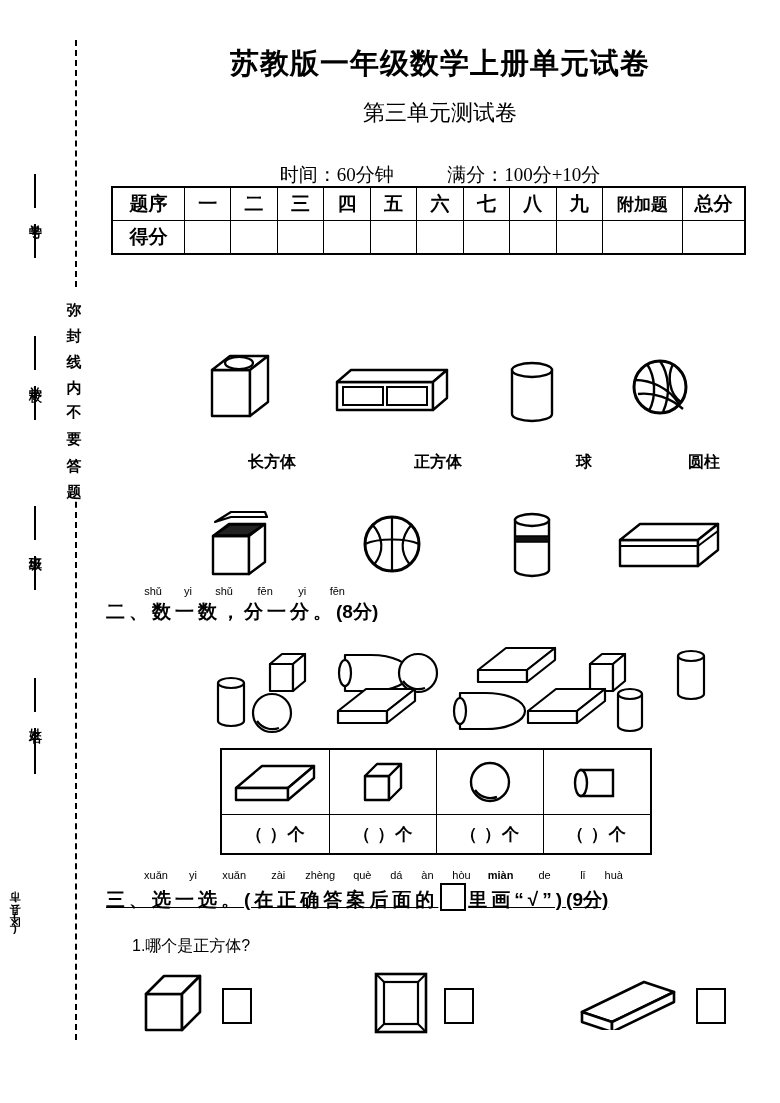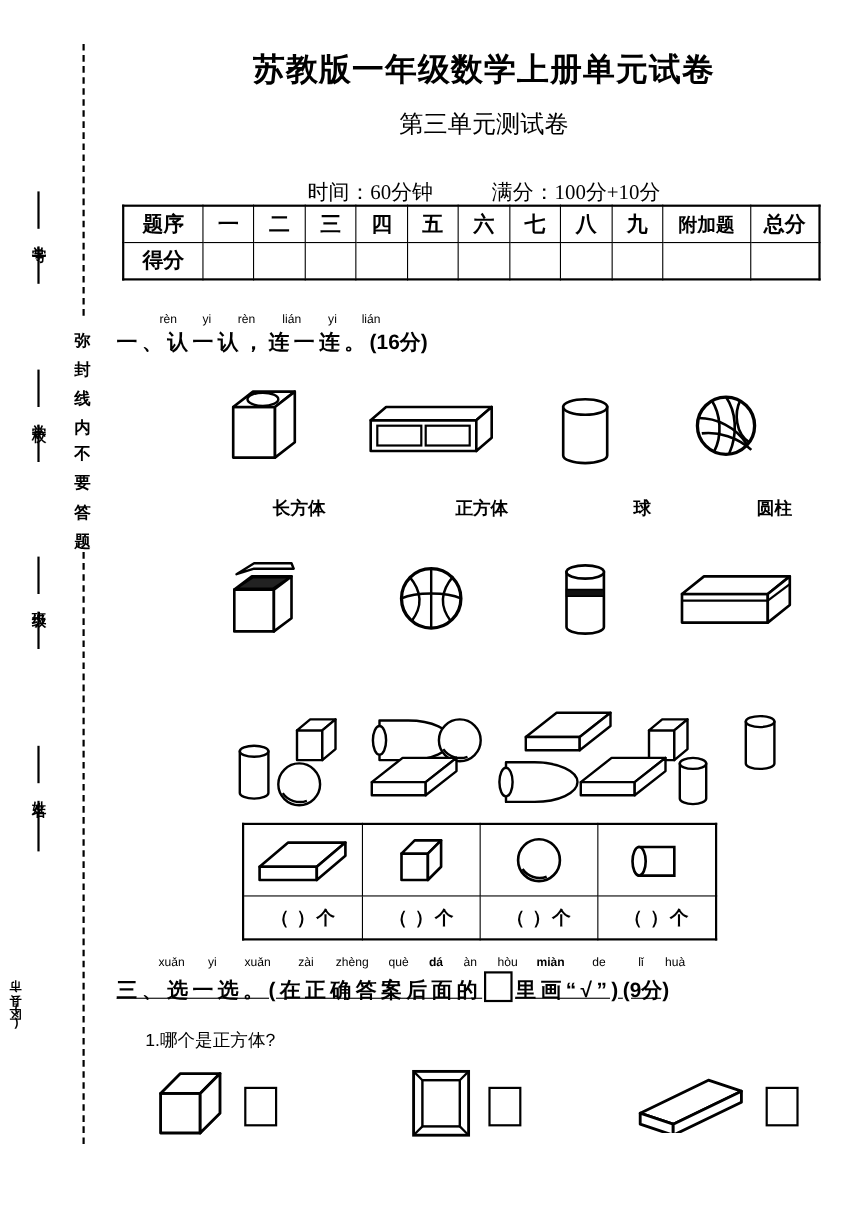--- a/index.html
+++ b/index.html
@@ -301,33 +301,20 @@
       <td></td>
       <td></td>
       <td></td>
       <td></td>
       <td></td>
       <td></td>
     </tr>
   </tbody>
     </table>
 
-  <div class="q-block" style="top:284px;">
-    <div class="pinyin-line" style="padding-left:36px;">
-      <span style="width:34px;">rèn</span>
-      <span style="width:30px;">yi</span>
-      <span style="width:36px;">rèn</span>
-      <span style="width:40px;">lián</span>
-      <span style="width:28px;">yi</span>
-      <span style="width:36px;">lián</span>
-    </div>
-    <div class="q-title" style="padding-left:6px;">
-      <span class="sp">一、认一认，连一连。</span><span>(16分)</span>
-    </div>
-  </div>
 
   <div class="shape-row" style="top:346px; height:96px;">
 
     <div class="cell" style="left:86px; top:2px; width:110px;">
       <svg width="74" height="76" viewBox="0 0 74 76" style="margin:0 auto;">
         <g fill="#fff" stroke="#000" stroke-width="2.4" stroke-linejoin="round">
           <path d="M8 22 L8 68 L46 68 L46 22 Z"></path>
           <path d="M8 22 L26 8 L64 8 L46 22 Z"></path>
           <path d="M46 22 L64 8 L64 54 L46 68 Z"></path>
         </g>
@@ -415,20 +402,33 @@
           <path d="M4 20 L4 46 L82 46 L82 20 Z"></path>
           <path d="M4 20 L24 4 L102 4 L82 20 Z"></path>
           <path d="M82 20 L102 4 L102 30 L82 46 Z"></path>
         </g>
         <path d="M4 26 L82 26" stroke="#000" stroke-width="2"></path>
         <path d="M82 26 L102 11" stroke="#000" stroke-width="2"></path>
       </svg>
     </div>
   </div>
 
+  <div class="q-block" style="top:584px;">
+    <div class="pinyin-line" style="padding-left:36px;">
+      <span style="width:34px;">shǔ</span>
+      <span style="width:30px;">yi</span>
+      <span style="width:36px;">shǔ</span>
+      <span style="width:40px;">fēn</span>
+      <span style="width:28px;">yi</span>
+      <span style="width:36px;">fēn</span>
+    </div>
+    <div class="q-title" style="padding-left:6px;">
+      <span class="sp">二、数一数，分一分。</span><span>(8分)</span>
+    </div>
+  </div>
 
   <div class="shape-row" style="top:638px; height:105px;">
     <svg width="680" height="105" viewBox="0 0 680 105">
       <g fill="#fff" stroke="#000" stroke-width="2.2" stroke-linejoin="round">
 
         <path d="M118 45 L118 83 A13 5 0 0 0 144 83 L144 45 Z"></path>
         <ellipse cx="131" cy="45" rx="13" ry="5"></ellipse>
 
         <path d="M170 26 L170 53 L193 53 L193 26 Z"></path>
         <path d="M170 26 L182 16 L205 16 L193 26 Z"></path>
@@ -515,21 +515,21 @@
     </table>
 
   <div class="q-block" style="top:868px;">
     <div class="pinyin-line" style="padding-left:36px;">
       <span style="width:40px;">xuǎn</span>
       <span style="width:28px;">yi</span>
       <span style="width:48px;">xuǎn</span>
       <span style="width:34px;">zài</span>
       <span style="width:44px;">zhèng</span>
       <span style="width:34px;">què</span>
-      <span style="width:28px;font-weight:bold;">dá</span>
+      <span style="width:28px;">dá</span>
       <span style="width:28px;">àn</span>
       <span style="width:34px;text-align:center;">hòu</span>
       <span style="width:38px;font-weight:bold;">miàn</span>
       <span style="width:44px;">de</span>
       <span style="width:26px;">lǐ</span>
       <span style="width:30px;">huà</span>
     </div>
     <div class="q-title" style="padding-left:6px;text-decoration:underline;">
       <span class="sp">三、选一选。(在正确答案后面的</span><span class="box-blank"></span><span class="sp">里画“√”)</span><span>(9分)</span>
     </div>

